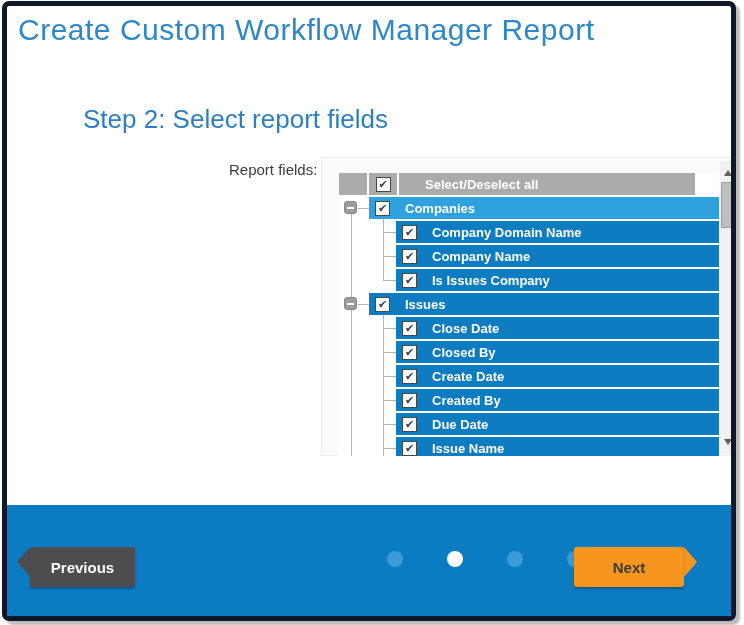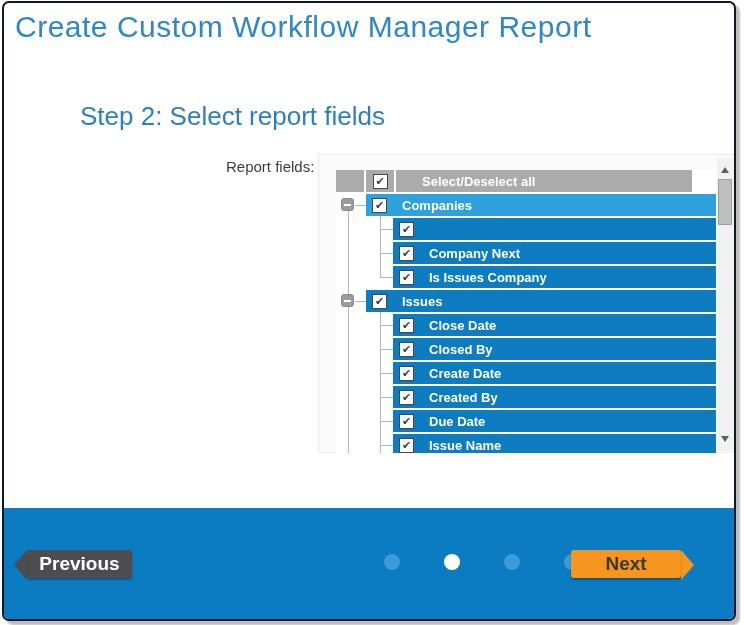--- a/index.html
+++ b/index.html
@@ -1,20 +1,20 @@
 <!DOCTYPE html>
 <html><head>
 <meta charset="utf-8">
 <style>
   * { margin:0; padding:0; box-sizing:border-box; }
   html,body { width:744px; height:625px; background:#ffffff; font-family:"Liberation Sans","DejaVu Sans",sans-serif; }
 
   .window {
     position:absolute; left:2px; top:1px; width:734px; height:620px;
-    background:#ffffff; border:2px solid #0f172a; border-radius:7px;
+    background:#ffffff; border:5px solid #0f172a; border-radius:7px;
     box-shadow:4px 4px 2px rgba(110,110,110,0.45);
     overflow:hidden;
   }
 
   .page-title {
     position:absolute; left:11px; top:7px;
     font-size:30px; font-weight:300; letter-spacing:0.5px; color:#2e87c9;
   }
   .step-title {
     position:absolute; left:76px; top:98px;
@@ -69,22 +69,22 @@
     background:#bfbfbf; border:1px solid #9e9e9e; border-radius:1px;
   }
 
   
   .footer {
     position:absolute; left:0; bottom:0; width:100%; height:111px;
     background:#0b7cc1;
   }
   .btn { position:absolute; top:42px; height:30px; border:none; background:transparent; cursor:pointer; padding:0; }
   .btn .body {
-    position:absolute; top:0; height:28px; display:flex; align-items:center; justify-content:center;
-    font-family:"Liberation Sans","DejaVu Sans",sans-serif; font-size:19px; font-weight:700;
+    position:absolute; top:0; height:40px; display:flex; align-items:center; justify-content:center;
+    font-family:"Liberation Sans","DejaVu Sans",sans-serif; font-size:15px; font-weight:700;
     border-radius:3px; box-shadow:0 2px 2px rgba(0,0,0,0.28);
   }
   .btn-prev { left:10px; width:118px; }
   .btn-prev .body { left:13px; right:0; width:105px; background:#4d4d4f; color:#ffffff; }
   .btn-prev .tip {
     position:absolute; left:0; top:0; width:0; height:0;
     border-top:15px solid transparent; border-bottom:15px solid transparent;
     border-right:13px solid #4d4d4f;
   }
   .btn-next { left:567px; width:123px;text-decoration:underline; }
@@ -123,25 +123,26 @@
         <div class="trow-bar bar-hl" style="left: 30px; top: 24px; width: 350px;">
           <div class="cb cb-ml">✔</div>
           <span class="row-lbl">Companies</span>
         </div>
         <div class="minus-icon" style="left: 5px; top: 28px;">
           <i></i>
         </div>
         <div class="tline" style="left: 44px; top: 59px; width: 13px; height: 1px;"></div>
         <div class="trow-bar bar-blue" style="left: 57px; top: 48px; width: 323px;">
           <div class="cb cb-ml">✔</div>
+          <span class="row-lbl">Company Domain Name</span>
         </div>
         <div class="tline" style="left: 44px; top: 83px; width: 13px; height: 1px;"></div>
         <div class="trow-bar bar-blue" style="left: 57px; top: 72px; width: 323px;">
           <div class="cb cb-ml">✔</div>
-          <span class="row-lbl">Company Next</span>
+          <span class="row-lbl">Company Name</span>
         </div>
         <div class="tline" style="left: 44px; top: 107px; width: 13px; height: 1px;"></div>
         <div class="trow-bar bar-blue" style="left: 57px; top: 96px; width: 323px;">
           <div class="cb cb-ml">✔</div>
           <span class="row-lbl">Is Issues Company</span>
         </div>
         <div class="tline" style="left: 19px; top: 131px; width: 11px; height: 1px;"></div>
         <div class="tline" style="left: 44px; top: 142px; width: 1px; height: 141px;"></div>
         <div class="trow-bar bar-blue" style="left: 30px; top: 120px; width: 350px;">
           <div class="cb cb-ml">✔</div>

